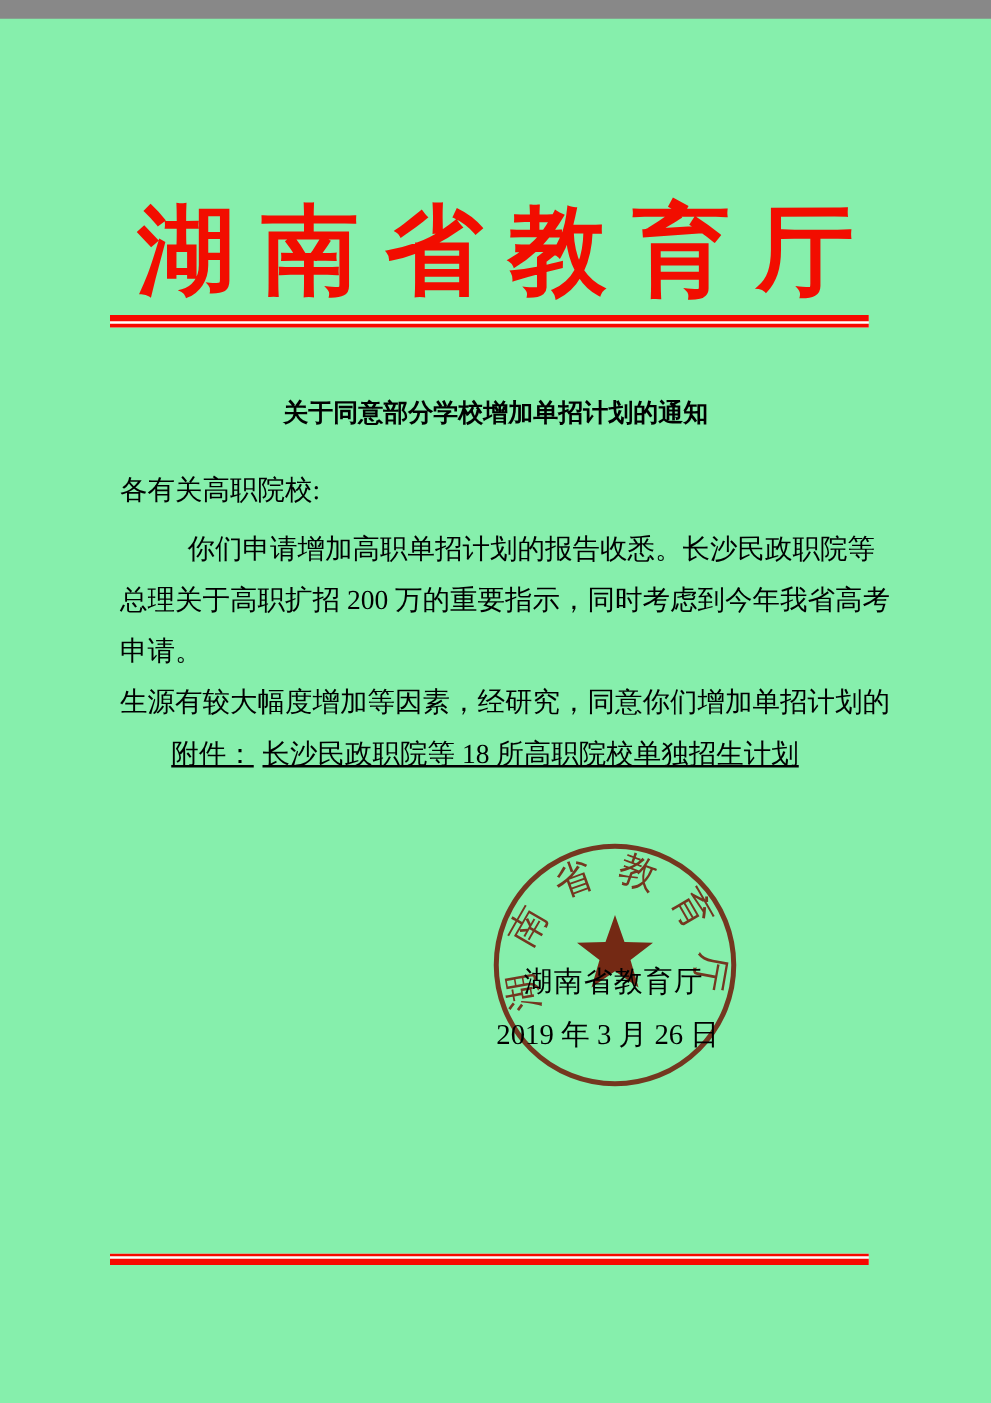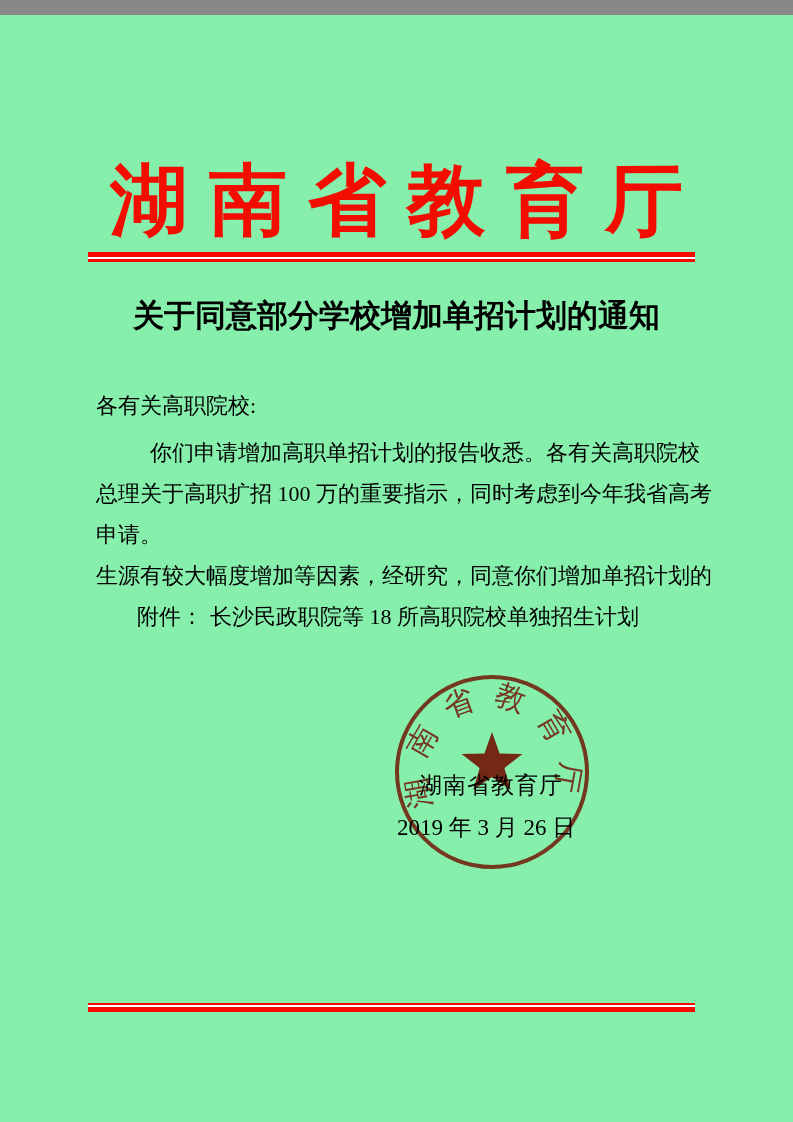--- a/index.html
+++ b/index.html
@@ -39,41 +39,42 @@
     border-bottom: 3px solid #f70800;
   }
   .rule-bottom {
     top: 988px; height: 2px;
     border-top: 2px solid #f70800;
     border-bottom: 5px solid #f70800;
   }
 
   .doc-title {
     position: absolute;
-    top: 281px; left: 0; right: 0;
+    top: 296px; left: 0; right: 0;
     text-align: center;
-    font-size: 31px;
+    font-size: 20px;
     line-height: 40px;
     font-weight: bold;
     white-space: nowrap;
   }
 
   .body-block {
     position: absolute;
-    top: 370px; left: 96px; right: 88px;
+    top: 356px; left: 96px; right: 88px;
     font-size: 22px;
     line-height: 41px;
   }
   .line { white-space: nowrap; }
   .para-first { text-indent: 54px; margin-top: 6px; }
 
   .attachment {
     display: flex;
     margin-left: 41px;
     align-items: flex-start;
+    text-decoration: underline;
   }
   .attachment-label { white-space: nowrap; margin-right: 7px; }
 
   .signature-agency {
     position: absolute;
     top: 756px; left: 419px;
     font-size: 23px;
     line-height: 30px;
     letter-spacing: 1px;
     white-space: nowrap;
@@ -106,22 +107,22 @@
 <div class="page">
 
   <div class="letterhead">湖南省教育厅</div>
 
   <div class="rule rule-top"></div>
 
   <div class="doc-title">关于同意部分学校增加单招计划的通知</div>
 
   <div class="body-block">
     <div class="line">各有关高职院校:</div>
-    <div class="line para-first">你们申请增加高职单招计划的报告收悉。各有关高职院校</div>
-    <div class="line">总理关于高职扩招 100 万的重要指示，同时考虑到今年我省高考</div>
+    <div class="line para-first">你们申请增加高职单招计划的报告收悉。长沙民政职院等</div>
+    <div class="line">总理关于高职扩招 200 万的重要指示，同时考虑到今年我省高考</div>
     <div class="line">申请。</div>
     <div class="line">生源有较大幅度增加等因素，经研究，同意你们增加单招计划的</div>
 
     <div class="attachment">
       <div class="attachment-label">附件：</div>
       <div>
         <div class="line">长沙民政职院等 18 所高职院校单独招生计划</div>
       </div>
     </div>
   </div>

